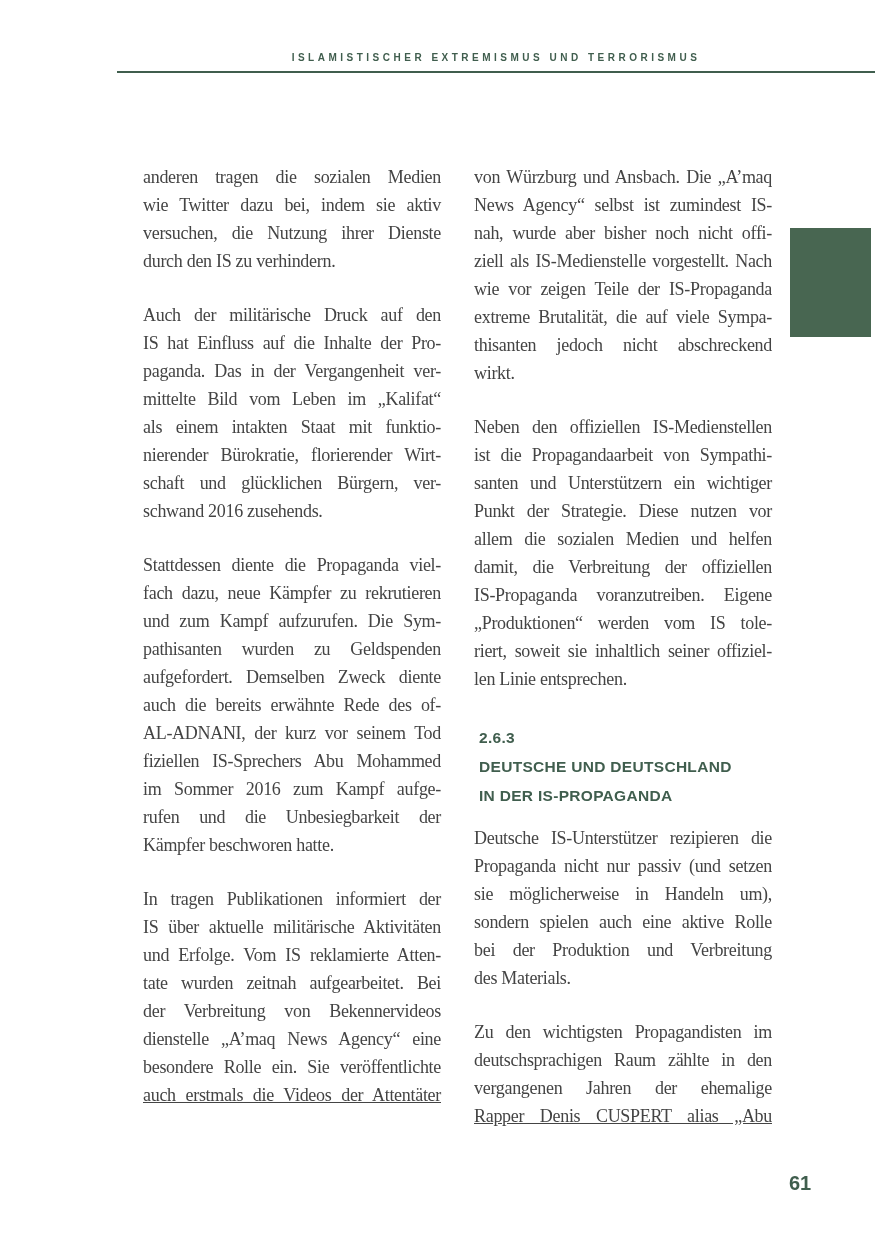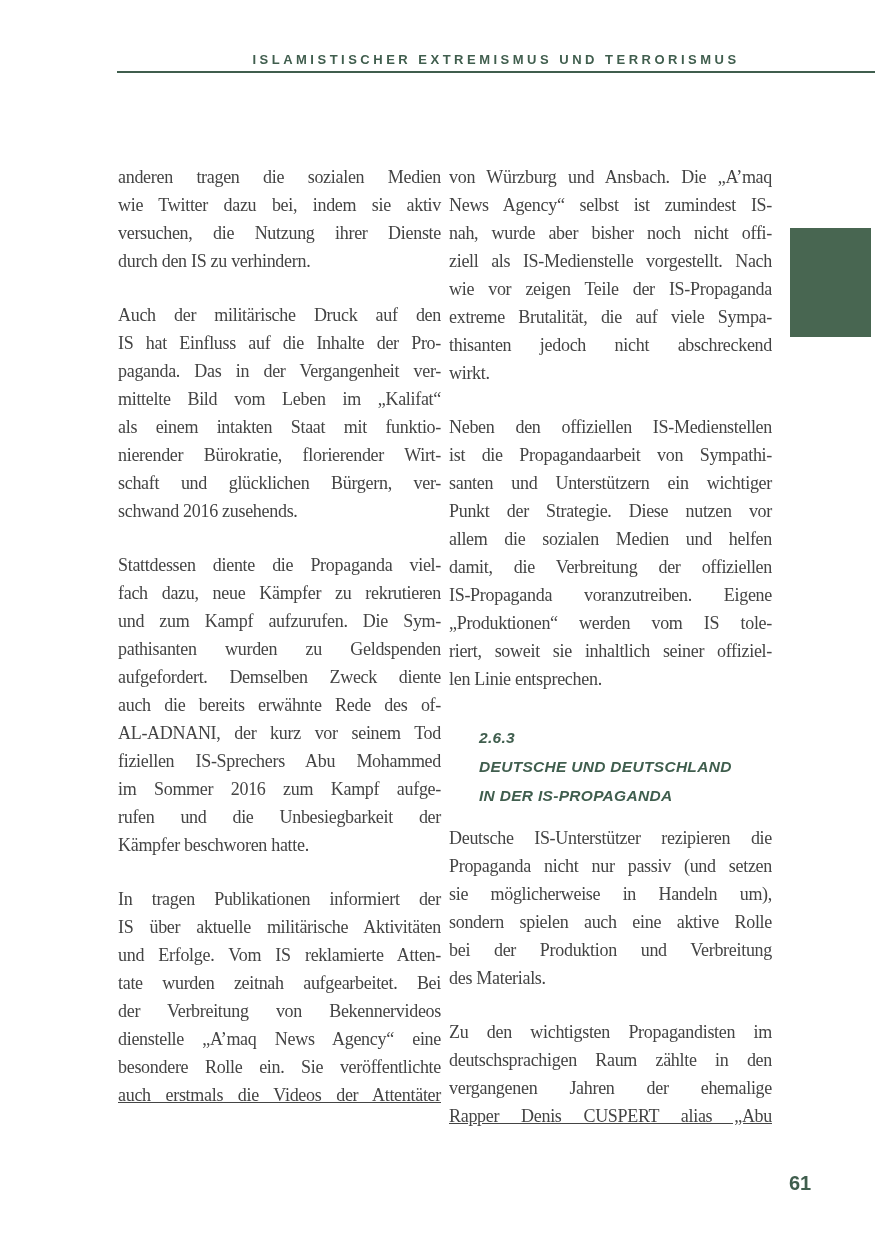--- a/index.html
+++ b/index.html
@@ -15,21 +15,21 @@
     margin:0 auto;
     background:var(--page-bg);
     font-family:"Liberation Serif", serif;
     overflow:hidden;
   }
   
   .header-title{
     position:absolute;top:52px;left:117px;right:0;
     text-align:center;
     font-family:"Liberation Sans", sans-serif;
-    font-weight:bold;font-size:13px;letter-spacing:3.5px;
+    font-weight:bold;font-size:10px;letter-spacing:3.5px;
     color:var(--accent-green);
     white-space:nowrap;
   }
   .header-rule{
     position:absolute;top:71px;left:117px;right:0;height:2px;
     background:var(--accent-green);
   }
   
   .side-tab{
     position:absolute;left:790px;top:228px;width:81px;height:109px;
@@ -37,32 +37,32 @@
   }
   
   .col{
     position:absolute;top:163px;width:323px;
     font-size:18px;line-height:28px;letter-spacing:-0.3px;
     color:var(--text-color);
   }
   .col-left{left:118px;}
   .col-right{left:449px;}
   .para{margin:0 0 26px 0;text-align:justify;}
-  .para .line{text-align:justify;text-align-last:justify;}
+  .para .line{text-align:justify;text-align-last:justify;margin-left:25px;}
   .para .line:last-child{text-align-last:left;}
   .para.cont .line:last-child{text-align-last:justify;text-decoration:underline;}
   
   .section-heading{
     margin:30px 0 14px 30px;
     font-family:"Liberation Sans", sans-serif;
     font-weight:bold;font-size:15.5px;line-height:29px;
     letter-spacing:0.3px;
     color:var(--accent-green);
   }
-  .section-heading .line{text-align:left;text-align-last:left;font-style:italic;}
+  .section-heading .line{text-align:left;text-align-last:left;}
   
   .page-number{
     position:absolute;top:1172px;left:789px;
     font-family:"Liberation Sans", sans-serif;
     font-weight:bold;font-size:20px;
     color:var(--accent-green);
   }
 </style>
 </head>
 <body>

